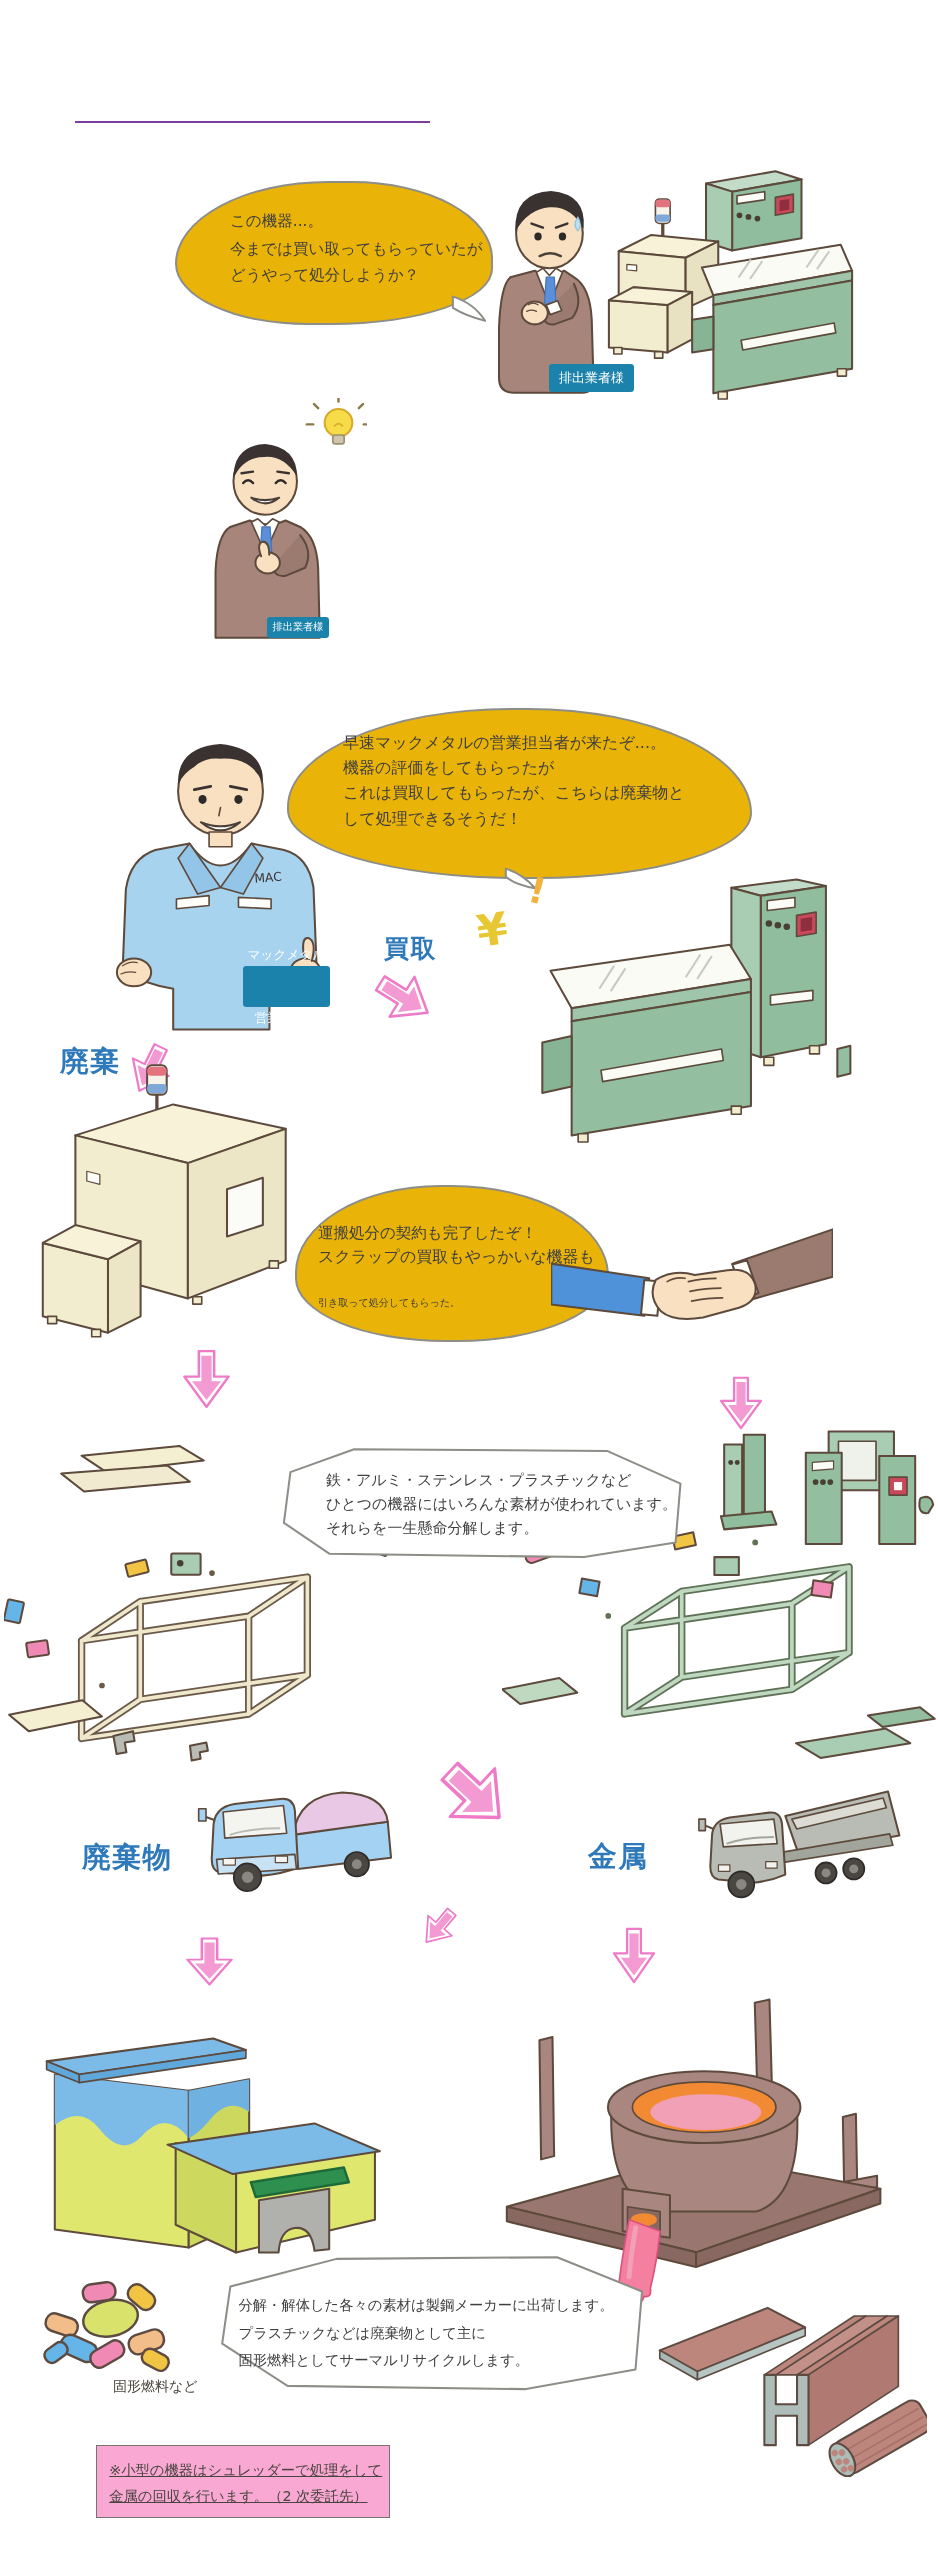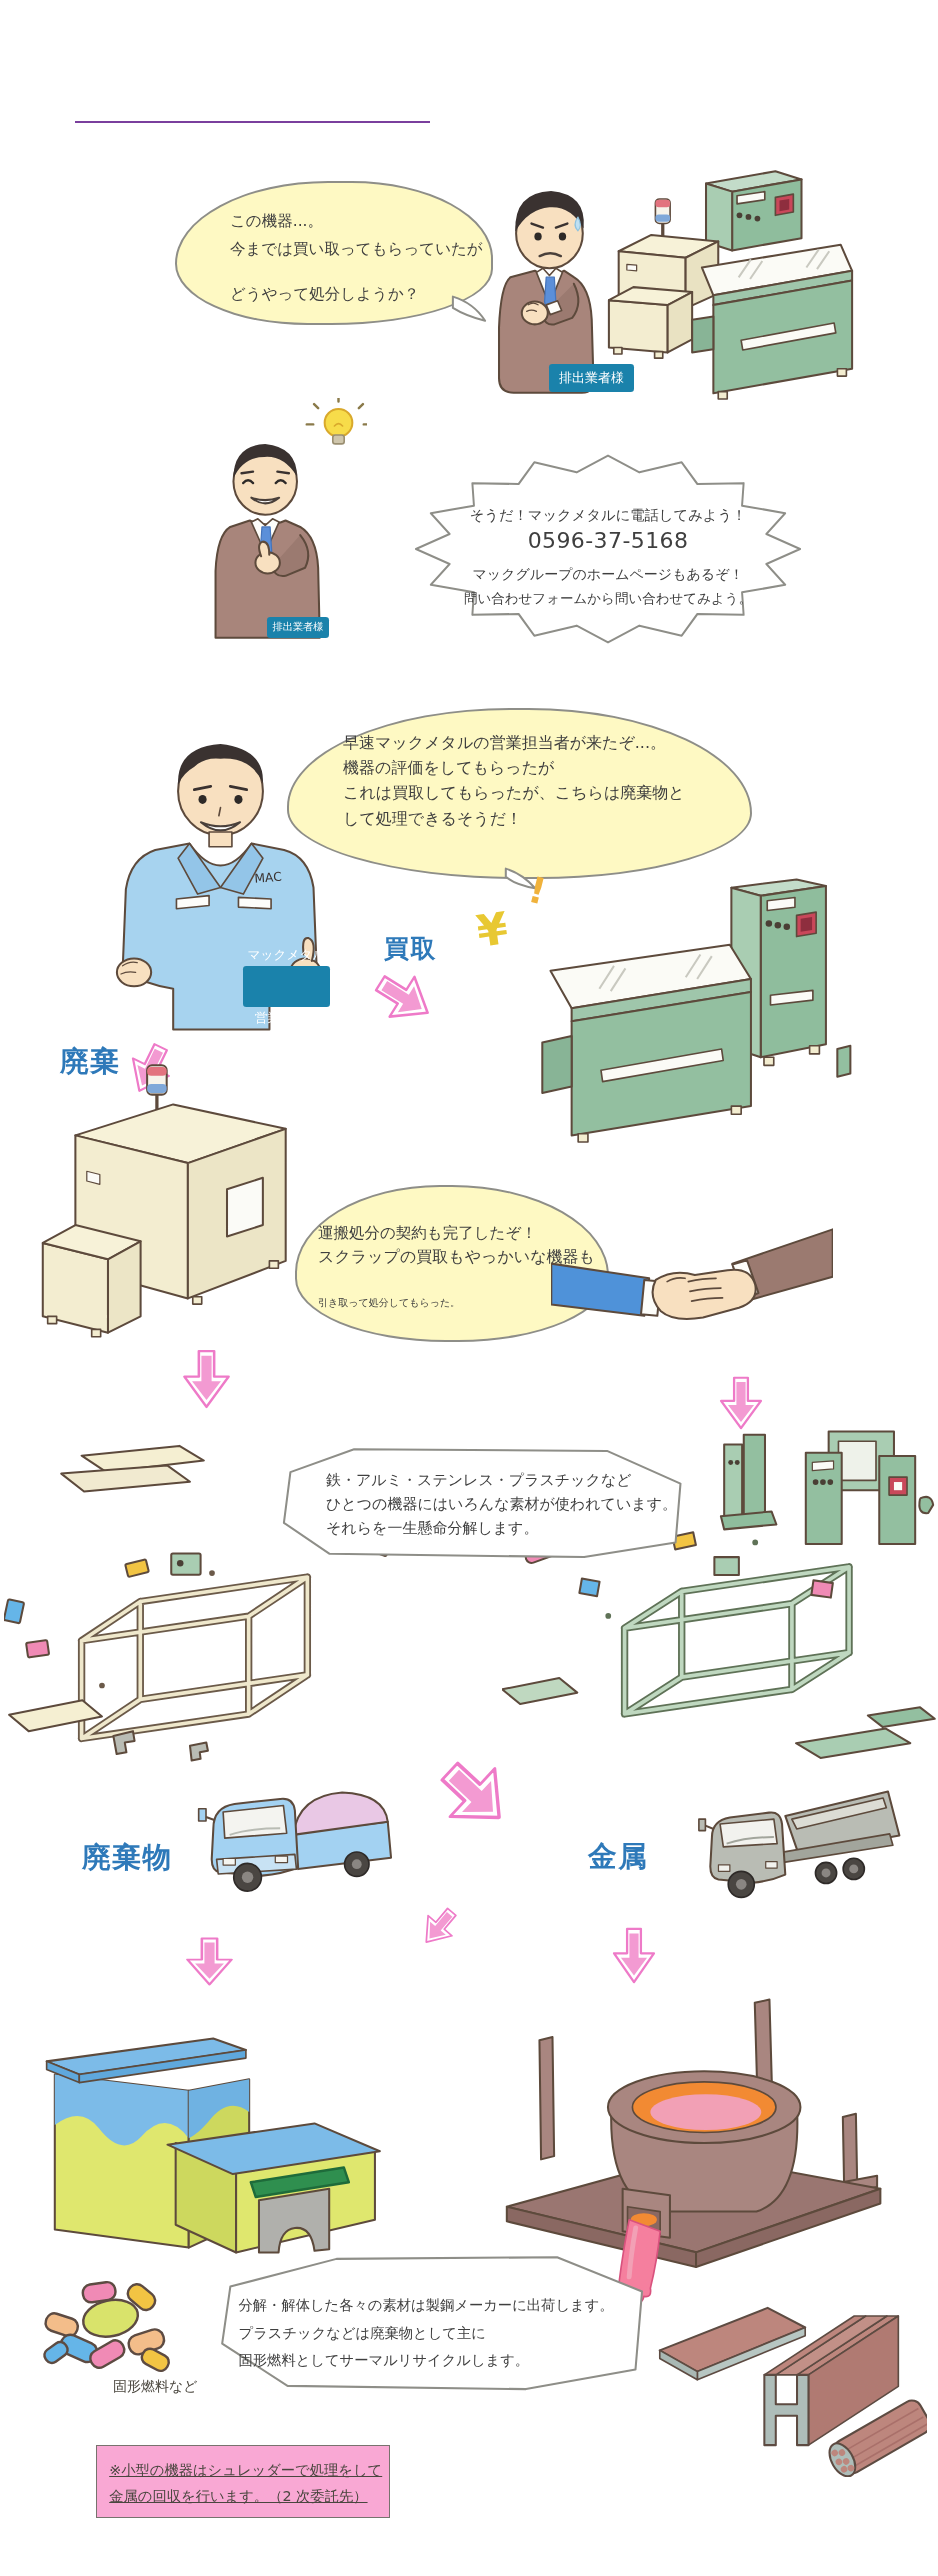--- a/index.html
+++ b/index.html
@@ -1,39 +1,39 @@
 <!DOCTYPE html>
 <html style="font-size:13px"><head>
 <meta charset="utf-8">
 <style>
   html,body{margin:0;padding:0;background:#fff;}
   #page{position:relative;width:939px;height:2576px;background:#ffffff;overflow:hidden;
         font-family:"DejaVu Sans","Liberation Sans",sans-serif;}
   .abs{position:absolute;}
   .line{position:absolute;white-space:nowrap;color:#3f3f3f;}
-  .bubble-cloud{position:absolute;background:#fef9c3;border:2px solid #8e8e88;}
+  .bubble-cloud{position:absolute;background:#eab308;border:2px solid #8e8e88;}
   .flow-label{position:absolute;color:#2e79b9;font-weight:600;white-space:nowrap;letter-spacing:1.6px;}
   .badge{position:absolute;background:#1a82ab;color:#fff;border-radius:3.3px;display:flex;
          flex-direction:column;align-items:center;justify-content:center;text-align:center;line-height:1.45;}
   .title{position:absolute;color:#7a3f9d;font-weight:600;letter-spacing:0.8px;white-space:nowrap;}
   .rule{position:absolute;background:#7a3f9d;}
   .note-box{position:absolute;border:1.6px solid #77736e;background:#f9a8d4;color:#4a463f;text-decoration:underline;}
   .center-line{position:absolute;width:100%;text-align:center;white-space:nowrap;color:#3f3f3f;}
   svg{display:block;}
 </style>
 </head>
 <body>
 <div id="page">
 
 <div class="rule" style="left:75px;top:121px;width:355px;height:2.4px;"></div>
 
 <div class="bubble-cloud" style="left:175px;top:181px;width:314px;height:140px;border-radius:52% 48% 55% 45% / 62% 58% 42% 46%;">
   <div class="line" style="left:53px;top:28px;font-size:15.5px;">この機器...。</div>
   <div class="line" style="left:53px;top:56px;font-size:15.5px;">今までは買い取ってもらっていたが</div>
-  <div class="line" style="left:53px;top:82px;font-size:15.5px;margin-top:19px;">どうやって処分しようか？</div>
+  <div class="line" style="left:53px;top:82px;font-size:15.5px;">どうやって処分しようか？</div>
 </div>
 <svg class="abs" style="left:451px;top:295px;" width="36" height="29" viewBox="0 0 44 36">
   <path d="M2,2 Q28,10 42,32 Q18,26 2,16 Z" fill="#fff" stroke="#8e8e88" stroke-width="2.5" stroke-linejoin="round"></path>
 </svg>
 
 <svg class="abs" style="left:486px;top:181px;" width="122" height="216" viewBox="0 0 150 265" stroke-linejoin="round" stroke-linecap="round">
   <ellipse cx="78" cy="64" rx="41" ry="43" fill="#f8e0c0" stroke="#5d4a3c" stroke-width="2.5"></ellipse>
   <path d="M36,62 Q34,14 80,12 Q124,16 120,58 Q104,30 78,32 Q52,34 36,62 Z" fill="#3a3230"></path>
   <path d="M56,52 L70,57" stroke="#3a3230" stroke-width="3" fill="none"></path>
   <path d="M86,57 L100,52" stroke="#3a3230" stroke-width="3" fill="none"></path>
@@ -104,29 +104,20 @@
   <polygon points="81,158 91,158 93,188 86,212 79,186" fill="#5b8fd9" stroke="#4574ba" stroke-width="1.5"></polygon>
   <path d="M128,168 Q144,188 134,208 L110,218 Q96,220 94,206" fill="#9b7a70" stroke="#5d4a3c" stroke-width="2.5"></path>
   <ellipse cx="88" cy="202" rx="15" ry="13" fill="#f8e0c0" stroke="#5d4a3c" stroke-width="2.5"></ellipse>
   <path d="M80,194 Q74,178 82,176 Q90,176 90,192" fill="#f8e0c0" stroke="#5d4a3c" stroke-width="2.5"></path>
 </svg>
 
 <div class="badge" style="left:267px;top:617px;width:62px;height:21px;font-size:10.2px;">
   <span>排出業者様</span>
 </div>
 
-<div class="abs" style="left:412px;top:449px;width:392px;height:200px;">
-  <svg width="392" height="200" viewBox="0 0 500 240" preserveAspectRatio="none">
-    <polygon fill="#fff" stroke="#8e8e88" stroke-width="2.5" stroke-linejoin="round" points="495,120 452,138 476,163 421,172 423,199 364,198 344,224 290,212 250,232 210,212 156,224 136,198 77,199 79,172 24,163 48,138 5,120 48,102 24,77 79,68 77,41 136,42 156,16 210,28 250,8 290,28 344,16 364,42 423,41 421,68 476,77 452,102"></polygon>
-  </svg>
-  <div class="center-line" style="top:57px;font-size:14.3px;">そうだ！マックメタルに電話してみよう！</div>
-  <div class="center-line" style="top:79px;font-size:22px;letter-spacing:0.4px;">0596-37-5168</div>
-  <div class="center-line" style="top:117px;font-size:14px;">マックグループのホームページもあるぞ！</div>
-  <div class="center-line" style="top:141px;font-size:13.5px;">問い合わせフォームから問い合わせてみよう。</div>
-</div>
 
 <div class="bubble-cloud" style="left:287px;top:708px;width:461px;height:167px;border-radius:50% 50% 48% 52% / 60% 64% 40% 42%;">
   <div class="line" style="left:54px;top:23px;font-size:16px;">早速マックメタルの営業担当者が来たぞ...。</div>
   <div class="line" style="left:54px;top:48px;font-size:16px;">機器の評価をしてもらったが</div>
   <div class="line" style="left:54px;top:73px;font-size:16px;">これは買取してもらったが、こちらは廃棄物と</div>
   <div class="line" style="left:54px;top:99px;font-size:16px;">して処理できるそうだ！</div>
 </div>
 <svg class="abs" style="left:504px;top:867px;" width="33" height="24.5" viewBox="0 0 40 30">
   <path d="M2,2 Q22,8 38,26 Q14,22 2,12 Z" fill="#fff" stroke="#8e8e88" stroke-width="2.5" stroke-linejoin="round"></path>
 </svg>

